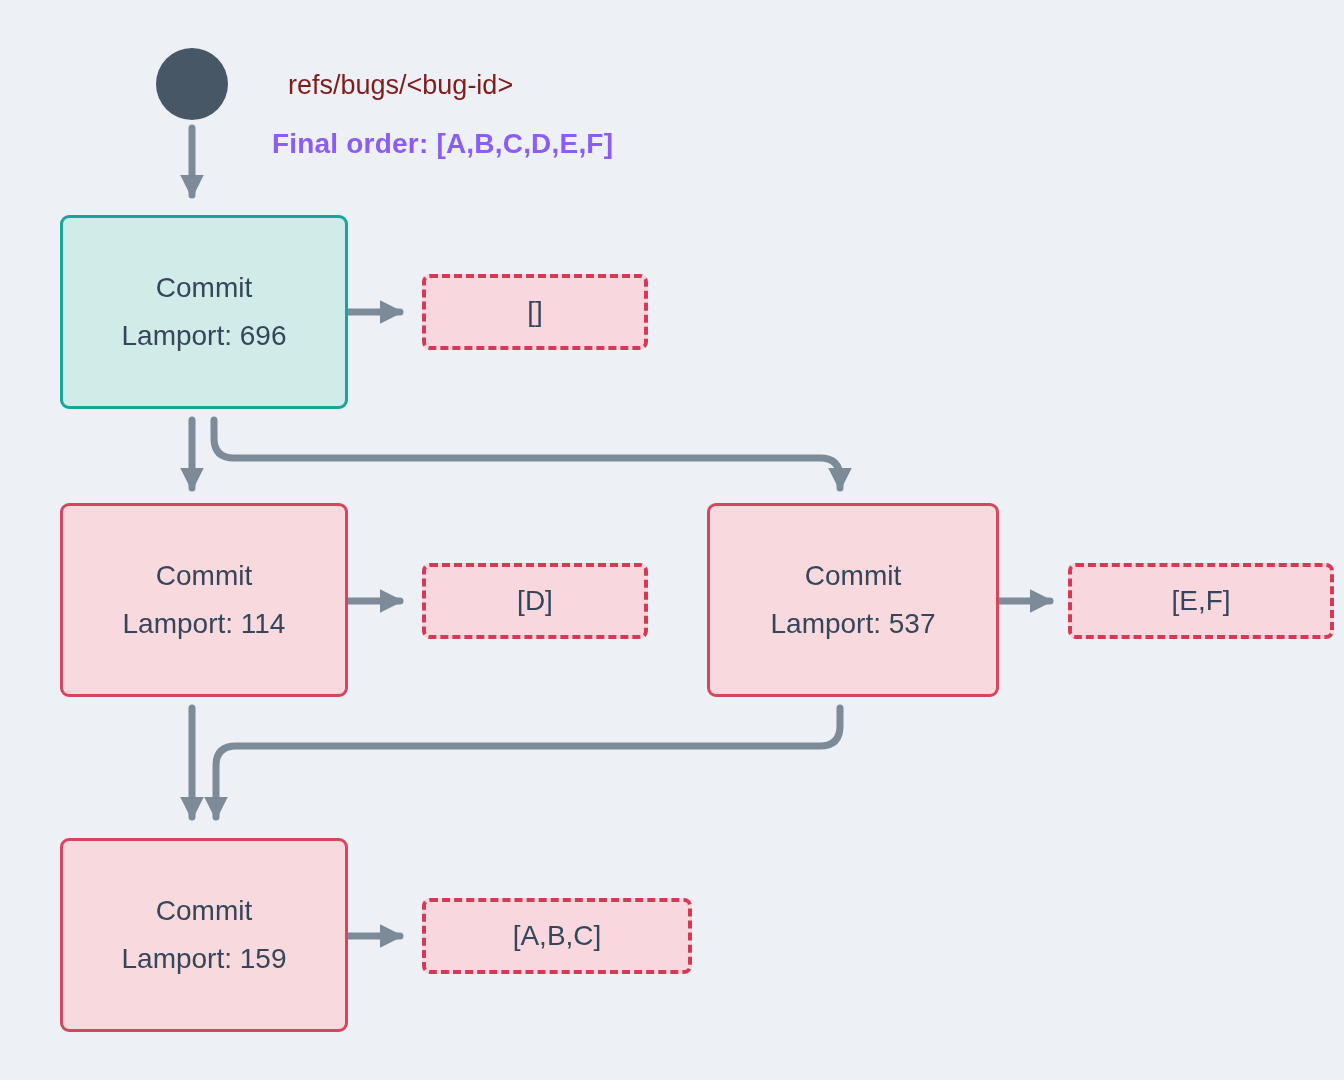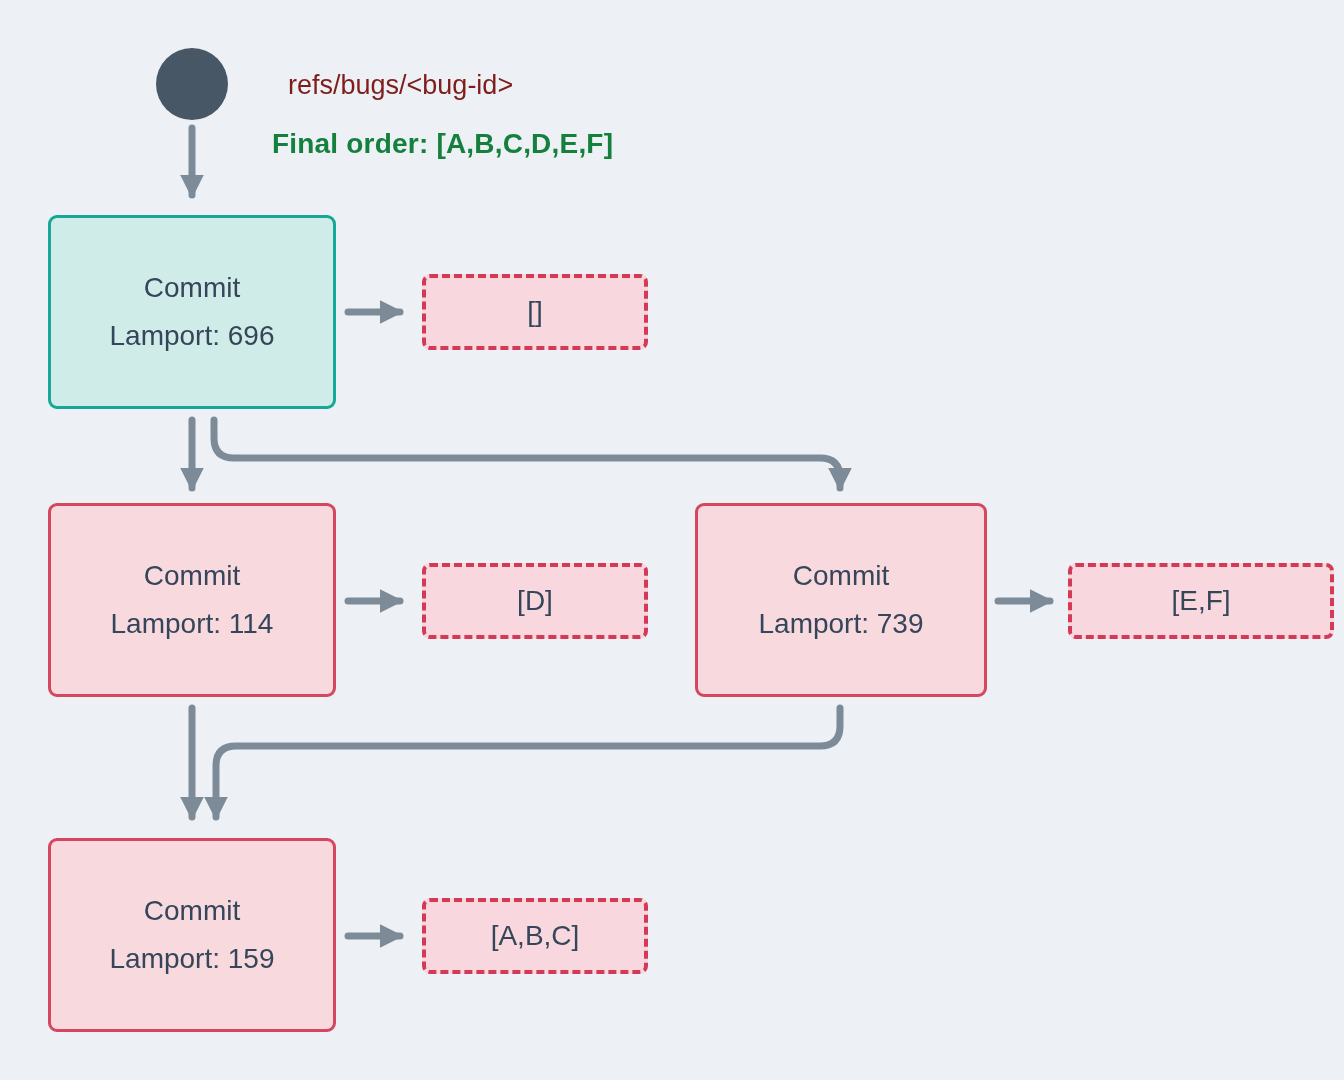--- a/index.html
+++ b/index.html
@@ -32,36 +32,37 @@
     font-size: 27px;
     color: #7f1d1d;
     white-space: nowrap;
     margin-left: 16px;
   }
   .final-order-label {
     position: absolute;
     left: 272px; top: 128px;
     font-size: 28px;
     font-weight: bold;
-    color: #15803d;
+    color: #8b5cf6;
     white-space: nowrap;
     letter-spacing: 0.2px;
   }
   .node {
     position: absolute;
     box-sizing: border-box;
     border-radius: 9px;
     display: flex;
     flex-direction: column;
     align-items: center;
     justify-content: center;
     font-size: 28px;
     line-height: 48px;
     color: #36465a;
     text-align: center;
+    margin-left: 12px;
   }
   .node.teal {
     background: #d0ece8;
     border: 3px solid #16a79a;
   }
   .node.red {
     background: #f7d9de;
     border: 3px solid #d4475f;
   }
   .node-864 { left: 48px;  top: 215px; width: 288px; height: 194px; }
@@ -76,21 +77,21 @@
     background: #f8d8de;
     display: flex;
     align-items: center;
     justify-content: center;
     font-size: 28px;
     color: #36465a;
   }
   .payload-empty { left: 422px;  top: 274px; width: 226px; height: 76px; }
   .payload-d     { left: 422px;  top: 563px; width: 226px; height: 76px; }
   .payload-ef    { left: 1068px; top: 563px; width: 266px; height: 76px; }
-  .payload-abc   { left: 422px;  top: 898px; width: 226px; height: 76px; }
+  .payload-abc   { left: 422px;  top: 898px; width: 270px; height: 76px; }
 </style>
 </head>
 <body>
 
 <div class="stage">
 
   <svg class="connector-layer" width="1344" height="1080" viewBox="0 0 1344 1080">
     <defs>
       <marker id="ah" viewBox="0 0 10 10" refX="8.5" refY="5" markerWidth="3.4" markerHeight="3.4" markerUnits="strokeWidth" orient="auto-start-reverse">
         <path d="M0,0 L10,5 L0,10 Z" fill="#7d8b99"></path>
@@ -118,21 +119,21 @@
     <div>Lamport: 696</div>
   </div>
 
   <div class="node red node-246">
     <div>Commit</div>
     <div>Lamport: 114</div>
   </div>
 
   <div class="node red node-537">
     <div>Commit</div>
-    <div>Lamport: 739</div>
+    <div>Lamport: 537</div>
   </div>
 
   <div class="node red node-127">
     <div>Commit</div>
     <div>Lamport: 159</div>
   </div>
 
   <div class="payload payload-empty">[]</div>
   <div class="payload payload-d">[D]</div>
   <div class="payload payload-ef">[E,F]</div>

